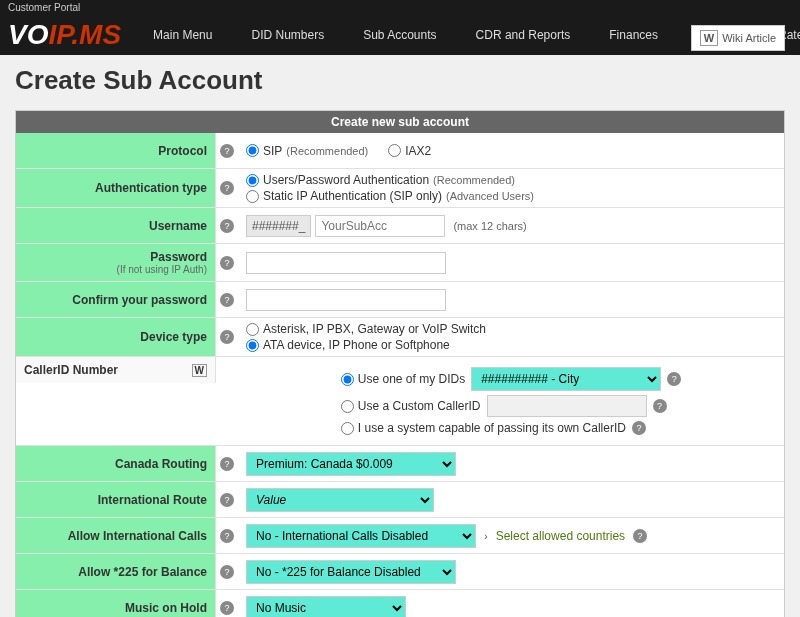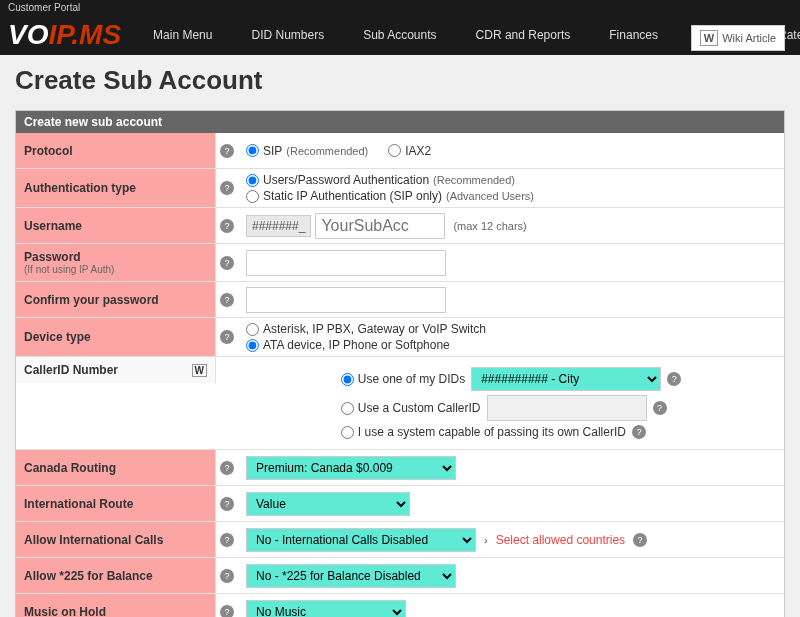--- a/index.html
+++ b/index.html
@@ -14,47 +14,47 @@
     .nav-item { color: #ddd; padding: 6px 12px; font-size: 12px; cursor: pointer; white-space: nowrap; }
 
     
     .page-content { padding: 10px 15px; background: #f0f0f0; }
     .page-title { font-size: 26px; font-weight: bold; color: #333; margin-bottom: 8px; }
     .wiki-article { float: right; margin-top: -40px; border: 1px solid #ccc; background: white; padding: 4px 8px; font-size: 11px; color: #555; display: flex; align-items: center; gap: 4px; }
     .wiki-icon { font-weight: bold; border: 1px solid #999; padding: 1px 3px; font-size: 11px; }
 
     
     .form-container { background: white; border: 1px solid #ccc; clear: both; }
-    .form-header { background: #666; color: white; padding: 4px 8px; font-size: 12px; font-weight: bold; }
+    .form-header { background: #666; color: white; padding: 4px 8px; font-size: 12px; font-weight: bold; text-align: center; }
 
     .form-row { display: flex; align-items: center; border-bottom: 1px solid #e0e0e0; min-height: 36px; }
     .form-row:last-child { border-bottom: none; }
-    .form-label { width: 200px; min-width: 200px; padding: 6px 8px; font-size: 12px; font-weight: bold; color: #333; background: #fca5a5; align-self: stretch; display: flex; flex-direction: column; justify-content: center; border-right: 1px solid #e0e0e0; }
+    .form-label { width: 200px; min-width: 200px; padding: 6px 8px; font-size: 12px; font-weight: bold; color: #333; background: #86efac; align-self: stretch; display: flex; flex-direction: column; justify-content: center; border-right: 1px solid #e0e0e0; text-align: right; }
     .form-label .sub-label { font-weight: normal; font-size: 10px; color: #666; }
     .form-help { width: 22px; min-width: 22px; display: flex; align-items: center; justify-content: center; padding: 0 4px; }
     .help-icon { background: #888; color: white; border-radius: 50%; width: 14px; height: 14px; display: flex; align-items: center; justify-content: center; font-size: 9px; cursor: pointer; }
     .form-field { flex: 1; padding: 4px 8px; display: flex; align-items: center; flex-wrap: wrap; gap: 4px; }
 
     
     .radio-group { display: flex; flex-direction: column; gap: 2px; }
     .radio-row { display: flex; align-items: center; gap: 4px; font-size: 12px; }
-    .text-input-white { border: 1px solid #ccc; padding: 3px 5px; font-size: 16px; background: white; width: 200px; }
+    .text-input-white { border: 1px solid #ccc; padding: 3px 5px; font-size: 12px; background: white; width: 200px; }
     .prefix-box { background: #e8e8e8; border: 1px solid #ccc; padding: 3px 5px; font-size: 12px; color: #555; }
     .select-field { border: 1px solid #ccc; padding: 3px 5px; font-size: 12px; background: #5eead4; }
     .select-wide { width: 200px; }
 
     
     .callerid-label { width: 200px; min-width: 200px; padding: 6px 8px; font-size: 12px; font-weight: bold; color: #333; background: #f9f9f9; display: flex; align-items: center; justify-content: space-between; border-right: 1px solid #e0e0e0; }
     .wiki-w { font-weight: bold; border: 1px solid #999; padding: 0px 2px; font-size: 10px; margin-left: 4px; }
 
     .recommended { color: #666; font-size: 11px; }
     .advanced { color: #666; font-size: 11px; }
 
     
-    .link { color: #ef4444; text-decoration: none; cursor: pointer; }
+    .link { color: #4d7c0f; text-decoration: none; cursor: pointer; }
 
     .max-chars { font-size: 11px; color: #666; margin-left: 4px; }
 
     
     .callerid-options { display: flex; flex-direction: column; gap: 4px; padding: 4px 0; }
     .callerid-row-item { display: flex; align-items: center; gap: 6px; }
   </style>
 </head>
 <body>
 
@@ -245,21 +245,21 @@
     </div>
 
     <div class="form-row">
       <div class="form-label">
         <span>International Route</span>
       </div>
       <div class="form-help">
         <div class="help-icon">?</div>
       </div>
       <div class="form-field">
-        <select class="select-field select-wide" style="width:164px;">
+        <select class="select-field select-wide" style="width:188px;font-style:italic;">
           <option>Value</option>
         </select>
       </div>
     </div>
 
     <div class="form-row">
       <div class="form-label">
         <span>Allow International Calls</span>
       </div>
       <div class="form-help">

